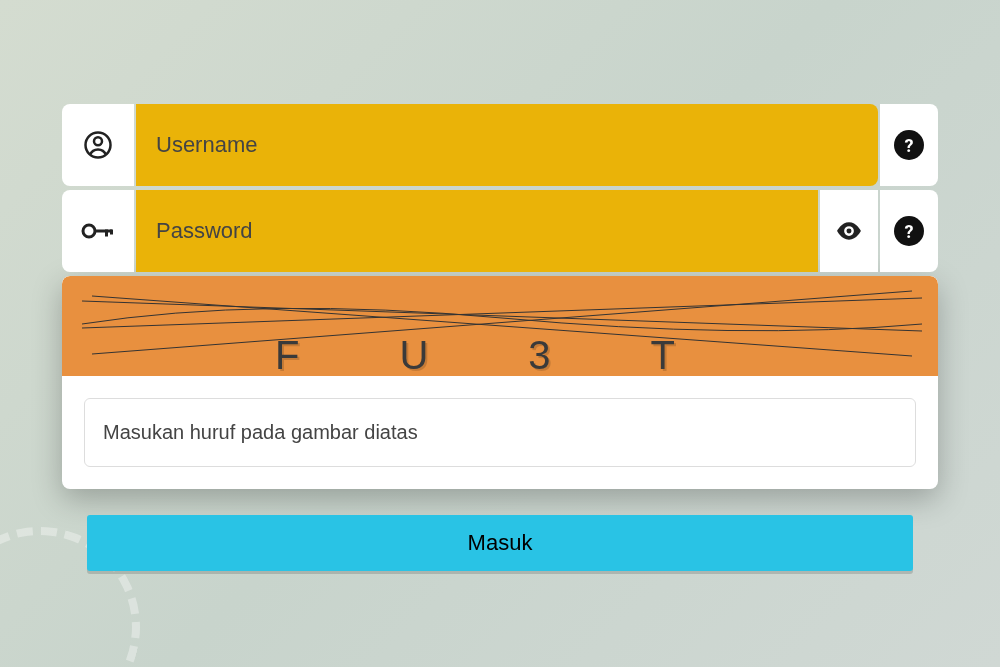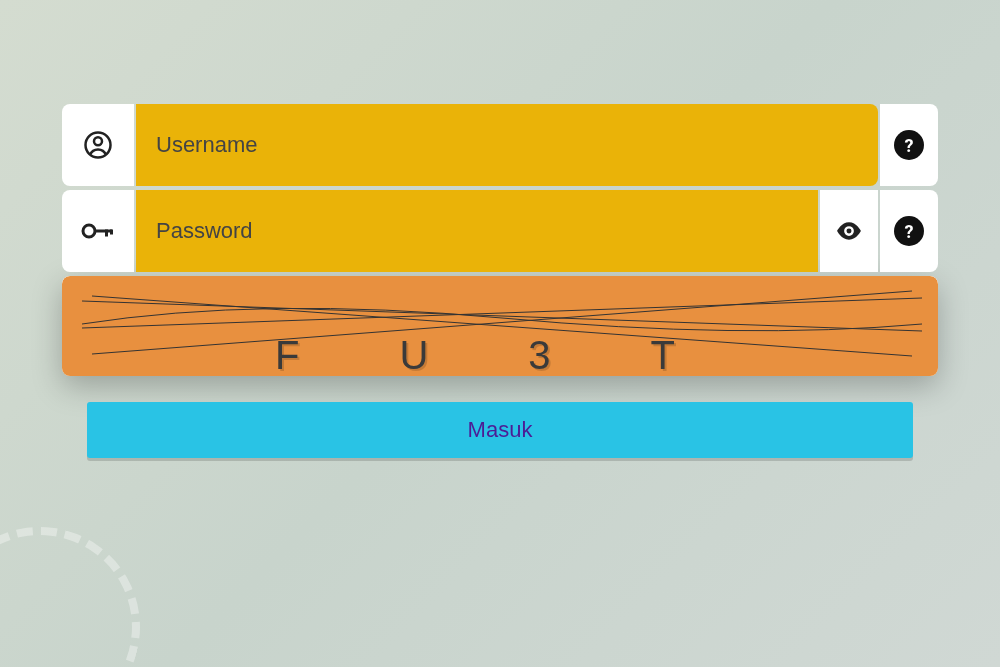--- a/index.html
+++ b/index.html
@@ -144,21 +144,21 @@
     .captcha-input::placeholder {
       color: #444;
     }
     .submit-btn {
       width: calc(100% - 50px);
       margin: 26px 25px 0 25px;
       height: 56px;
       border: none;
       border-radius: 3px;
       font-size: 22px;
-      color: #4c1d95;
+      color: #000000;
       cursor: pointer;
       box-shadow: 0 3px 0 rgba(0,0,0,0.15);
     }
     svg { display: block; }
     .user-icon, .key-icon, .eye-icon { color: #222; }
   </style>
 </head>
 <body>
 
 <div class="decoration"></div>
@@ -217,18 +217,21 @@
     <div class="captcha-image" style="background:#e8903f">
       <svg class="captcha-lines" viewBox="0 0 876 100" preserveAspectRatio="none">
         <line x1="20" y1="25" x2="860" y2="55" stroke="#333" stroke-width="1"></line>
         <line x1="20" y1="52" x2="860" y2="22" stroke="#333" stroke-width="1"></line>
         <line x1="30" y1="78" x2="850" y2="15" stroke="#333" stroke-width="1"></line>
         <line x1="30" y1="20" x2="850" y2="80" stroke="#333" stroke-width="1"></line>
         <path d="M20 48 Q 200 20 440 42 T 860 48" stroke="#333" stroke-width="1" fill="none"></path>
       </svg>
       <div class="captcha-text">FU3T</div>
     </div>
+    <div class="captcha-body">
+      <input type="text" class="captcha-input" placeholder="Masukan huruf pada gambar diatas" style="">
+    </div>
   </div>
 
   
   <button class="submit-btn" style="background:#29c3e5">Masuk</button>
 
 </div>
 
 </body></html>

